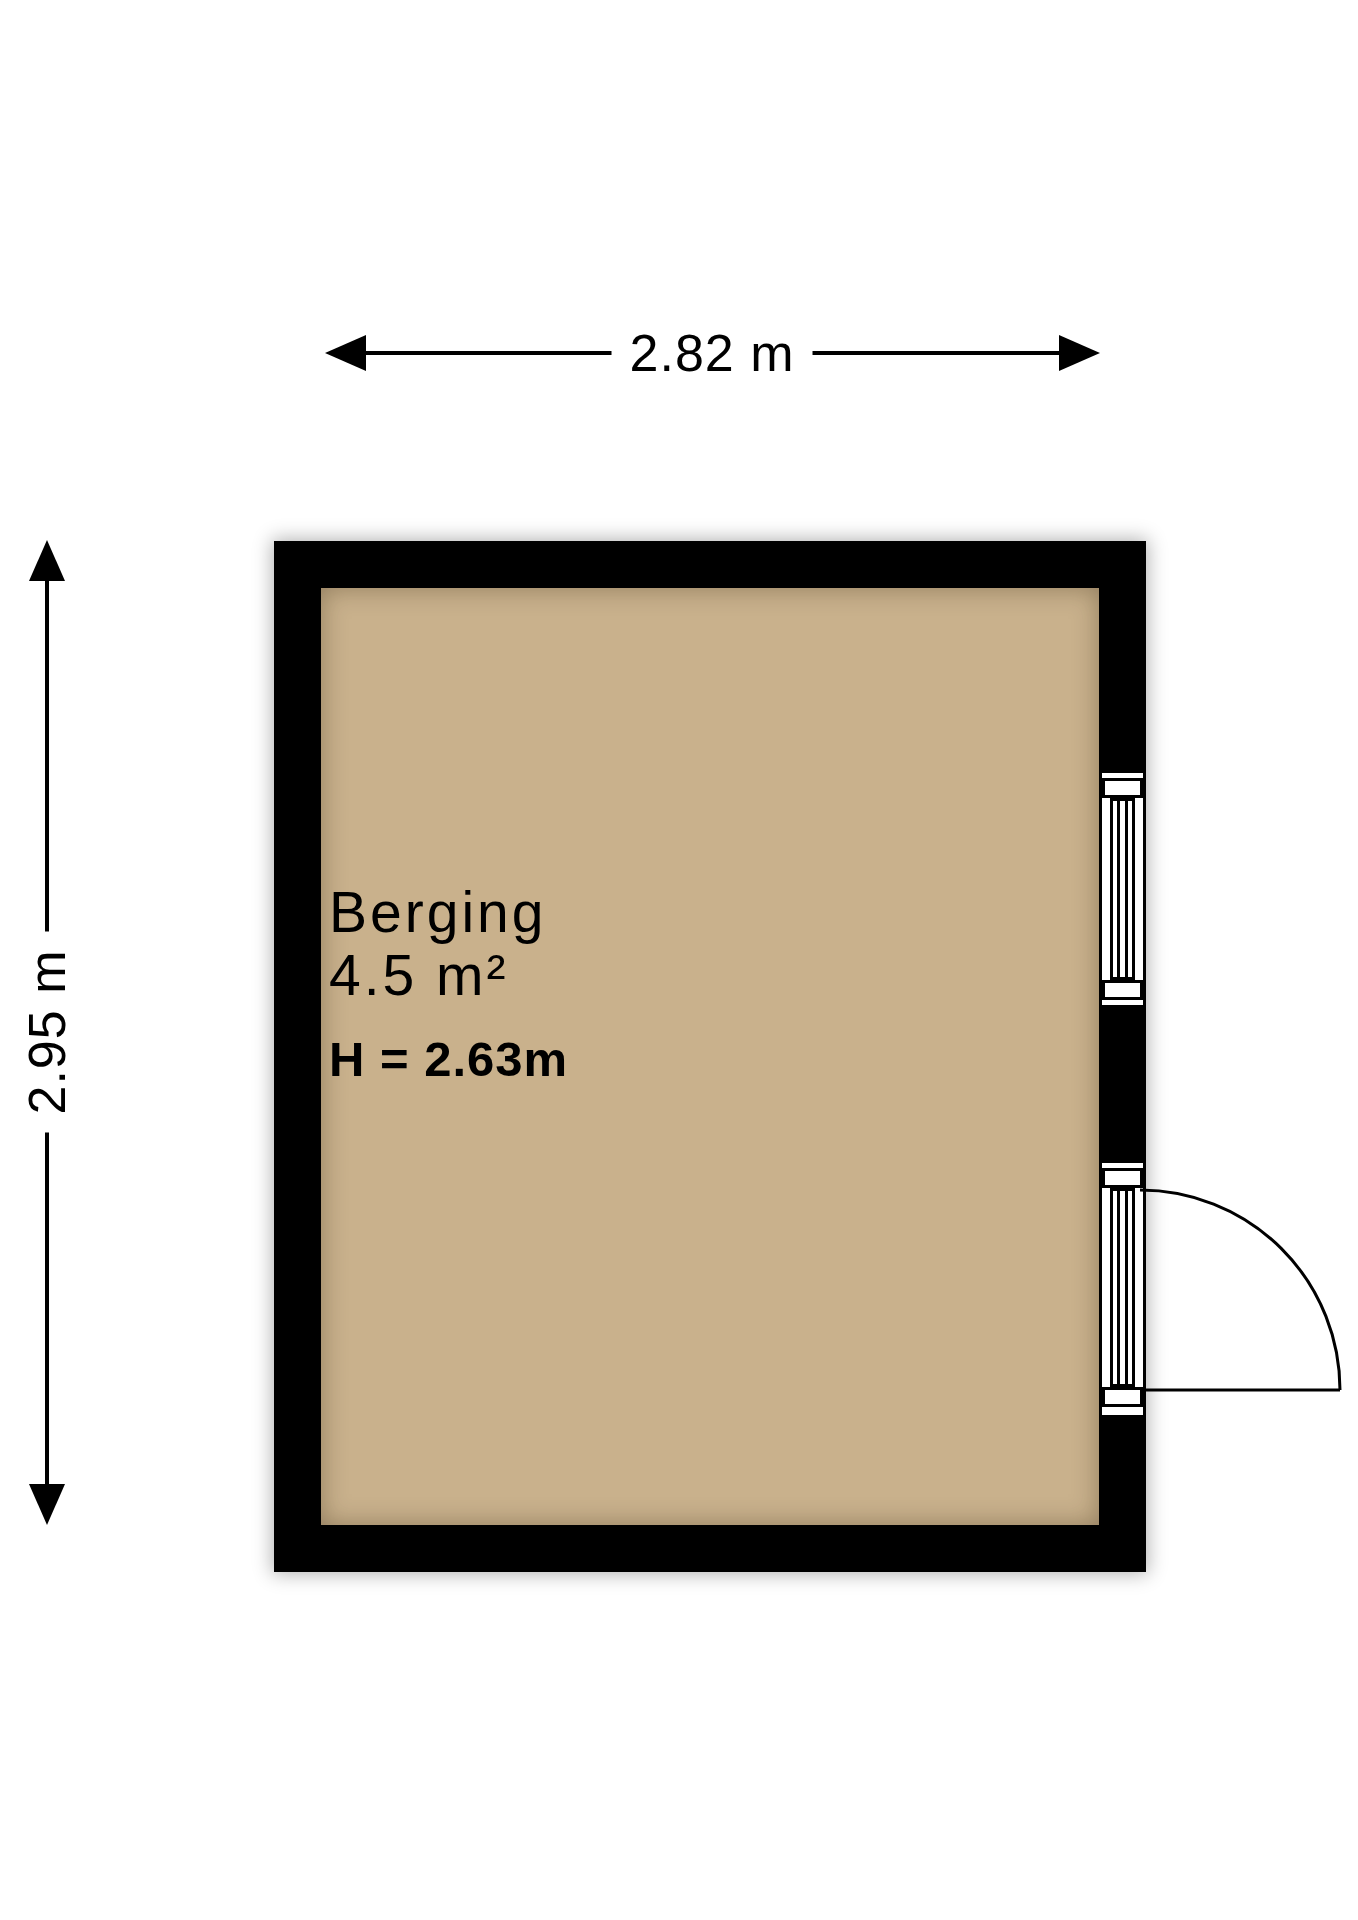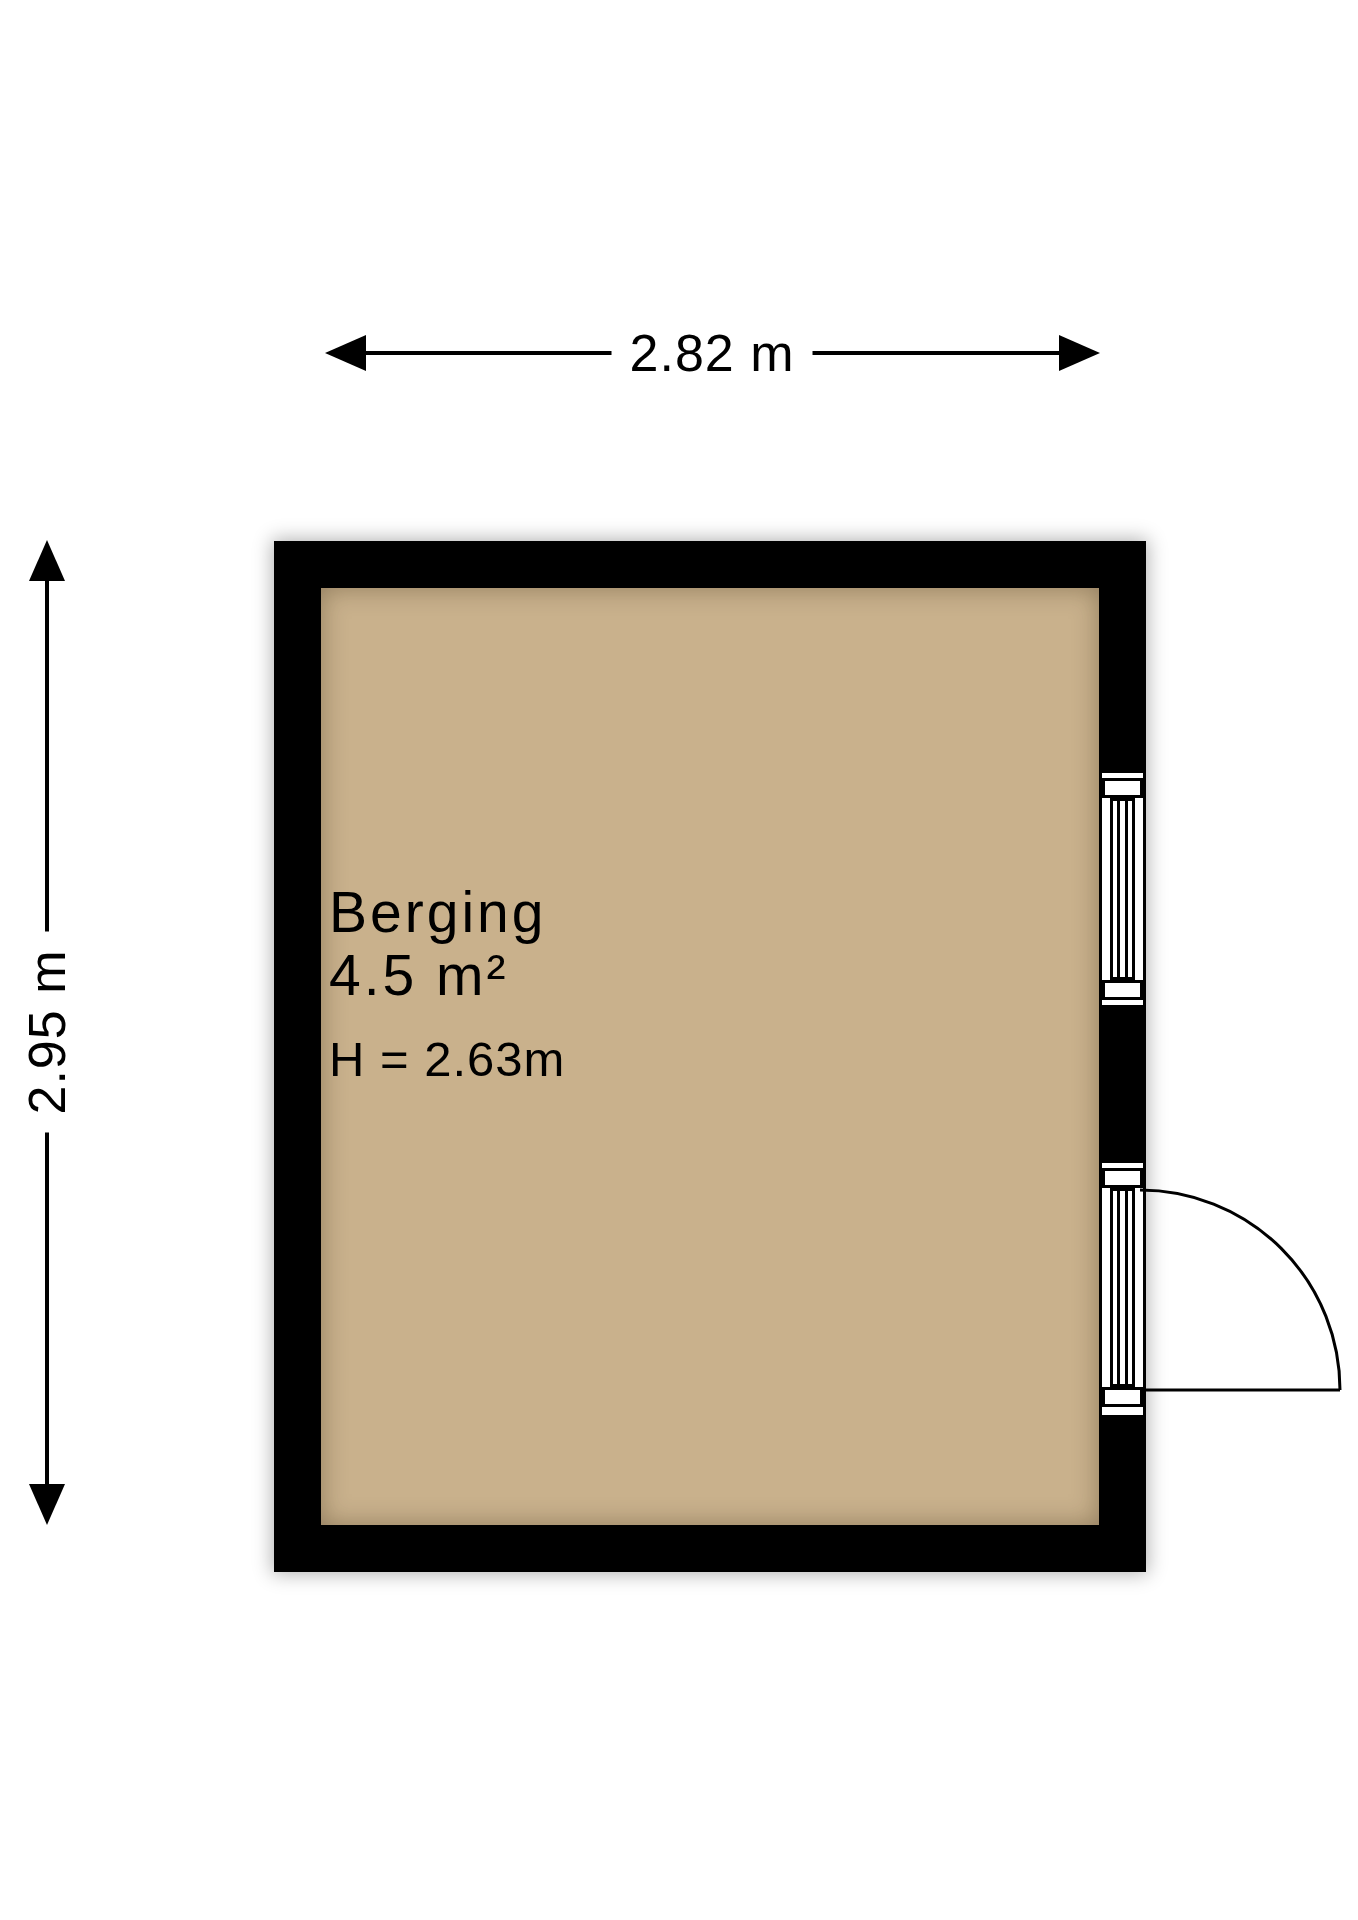--- a/index.html
+++ b/index.html
@@ -46,21 +46,21 @@
     text-align:left;
     margin-left:8px;
   }
   .room-name{
     font-size:57px;line-height:64px;letter-spacing:3px;
   }
   .room-area{
     font-size:57px;line-height:62px;letter-spacing:3px;
   }
   .room-height{
-    font-size:49px;line-height:54px;letter-spacing:1px;margin-top:26px;
+    font-size:49px;line-height:54px;letter-spacing:1px;margin-top:26px;font-weight:bold;
   }
 
   
   .opening{
     position:absolute;left:825px;width:47px;
     background:#fff;
     border-left:3px solid var(--wall);
     border-right:3px solid var(--wall);
     box-sizing:border-box;
     display:flex;flex-direction:column;align-items:center;

